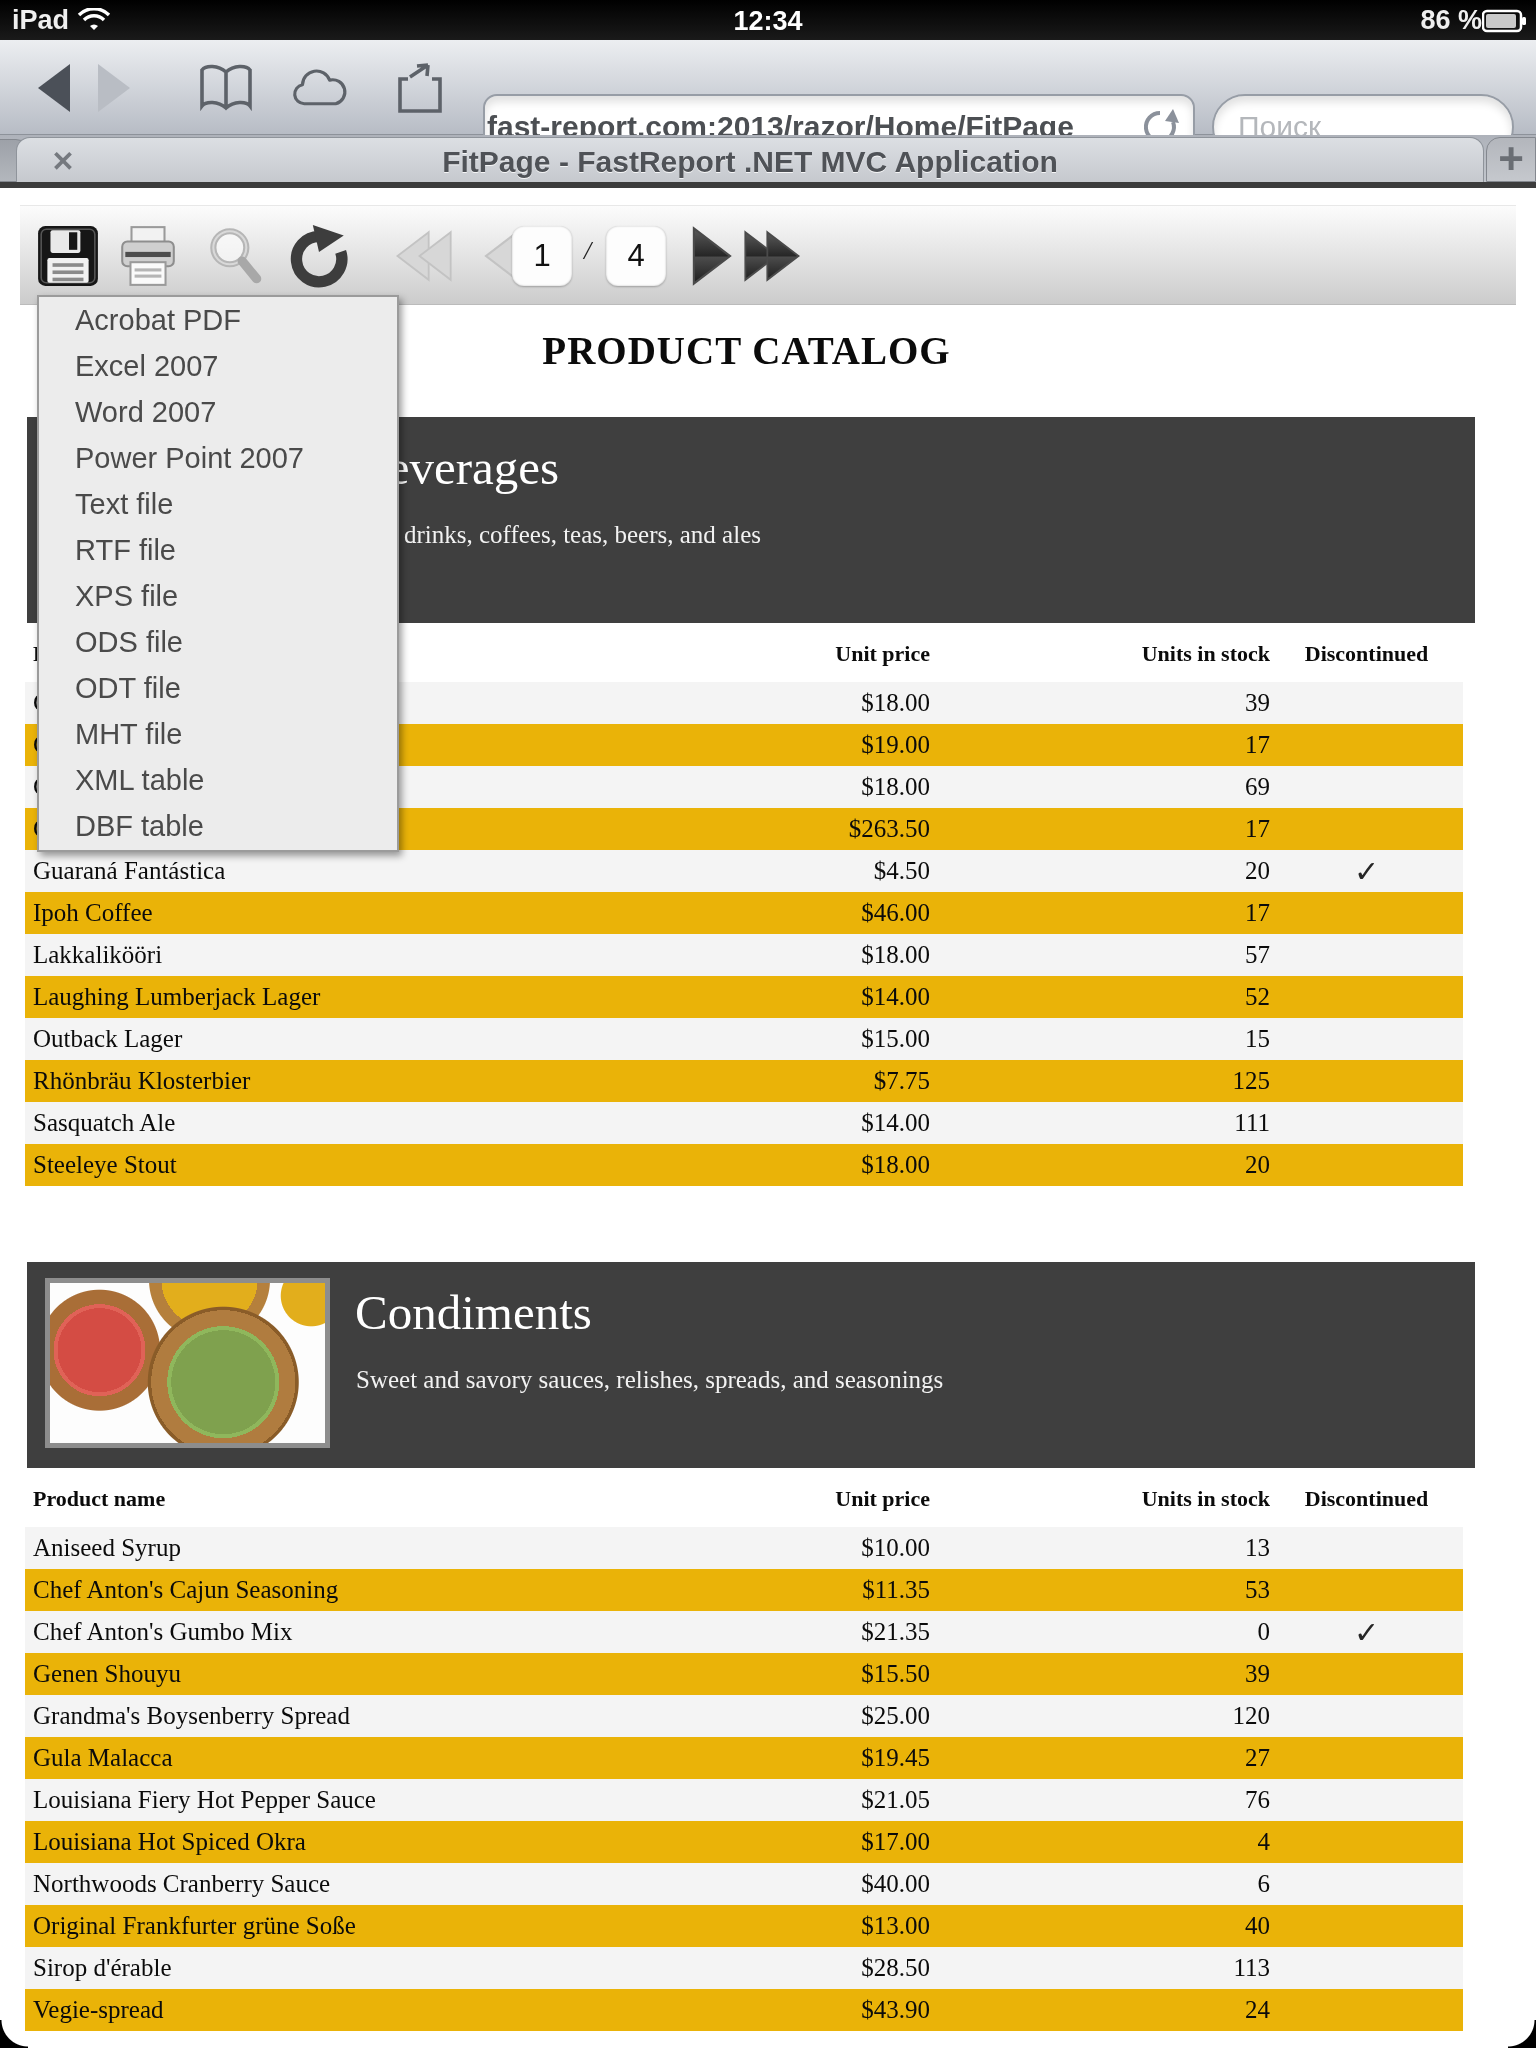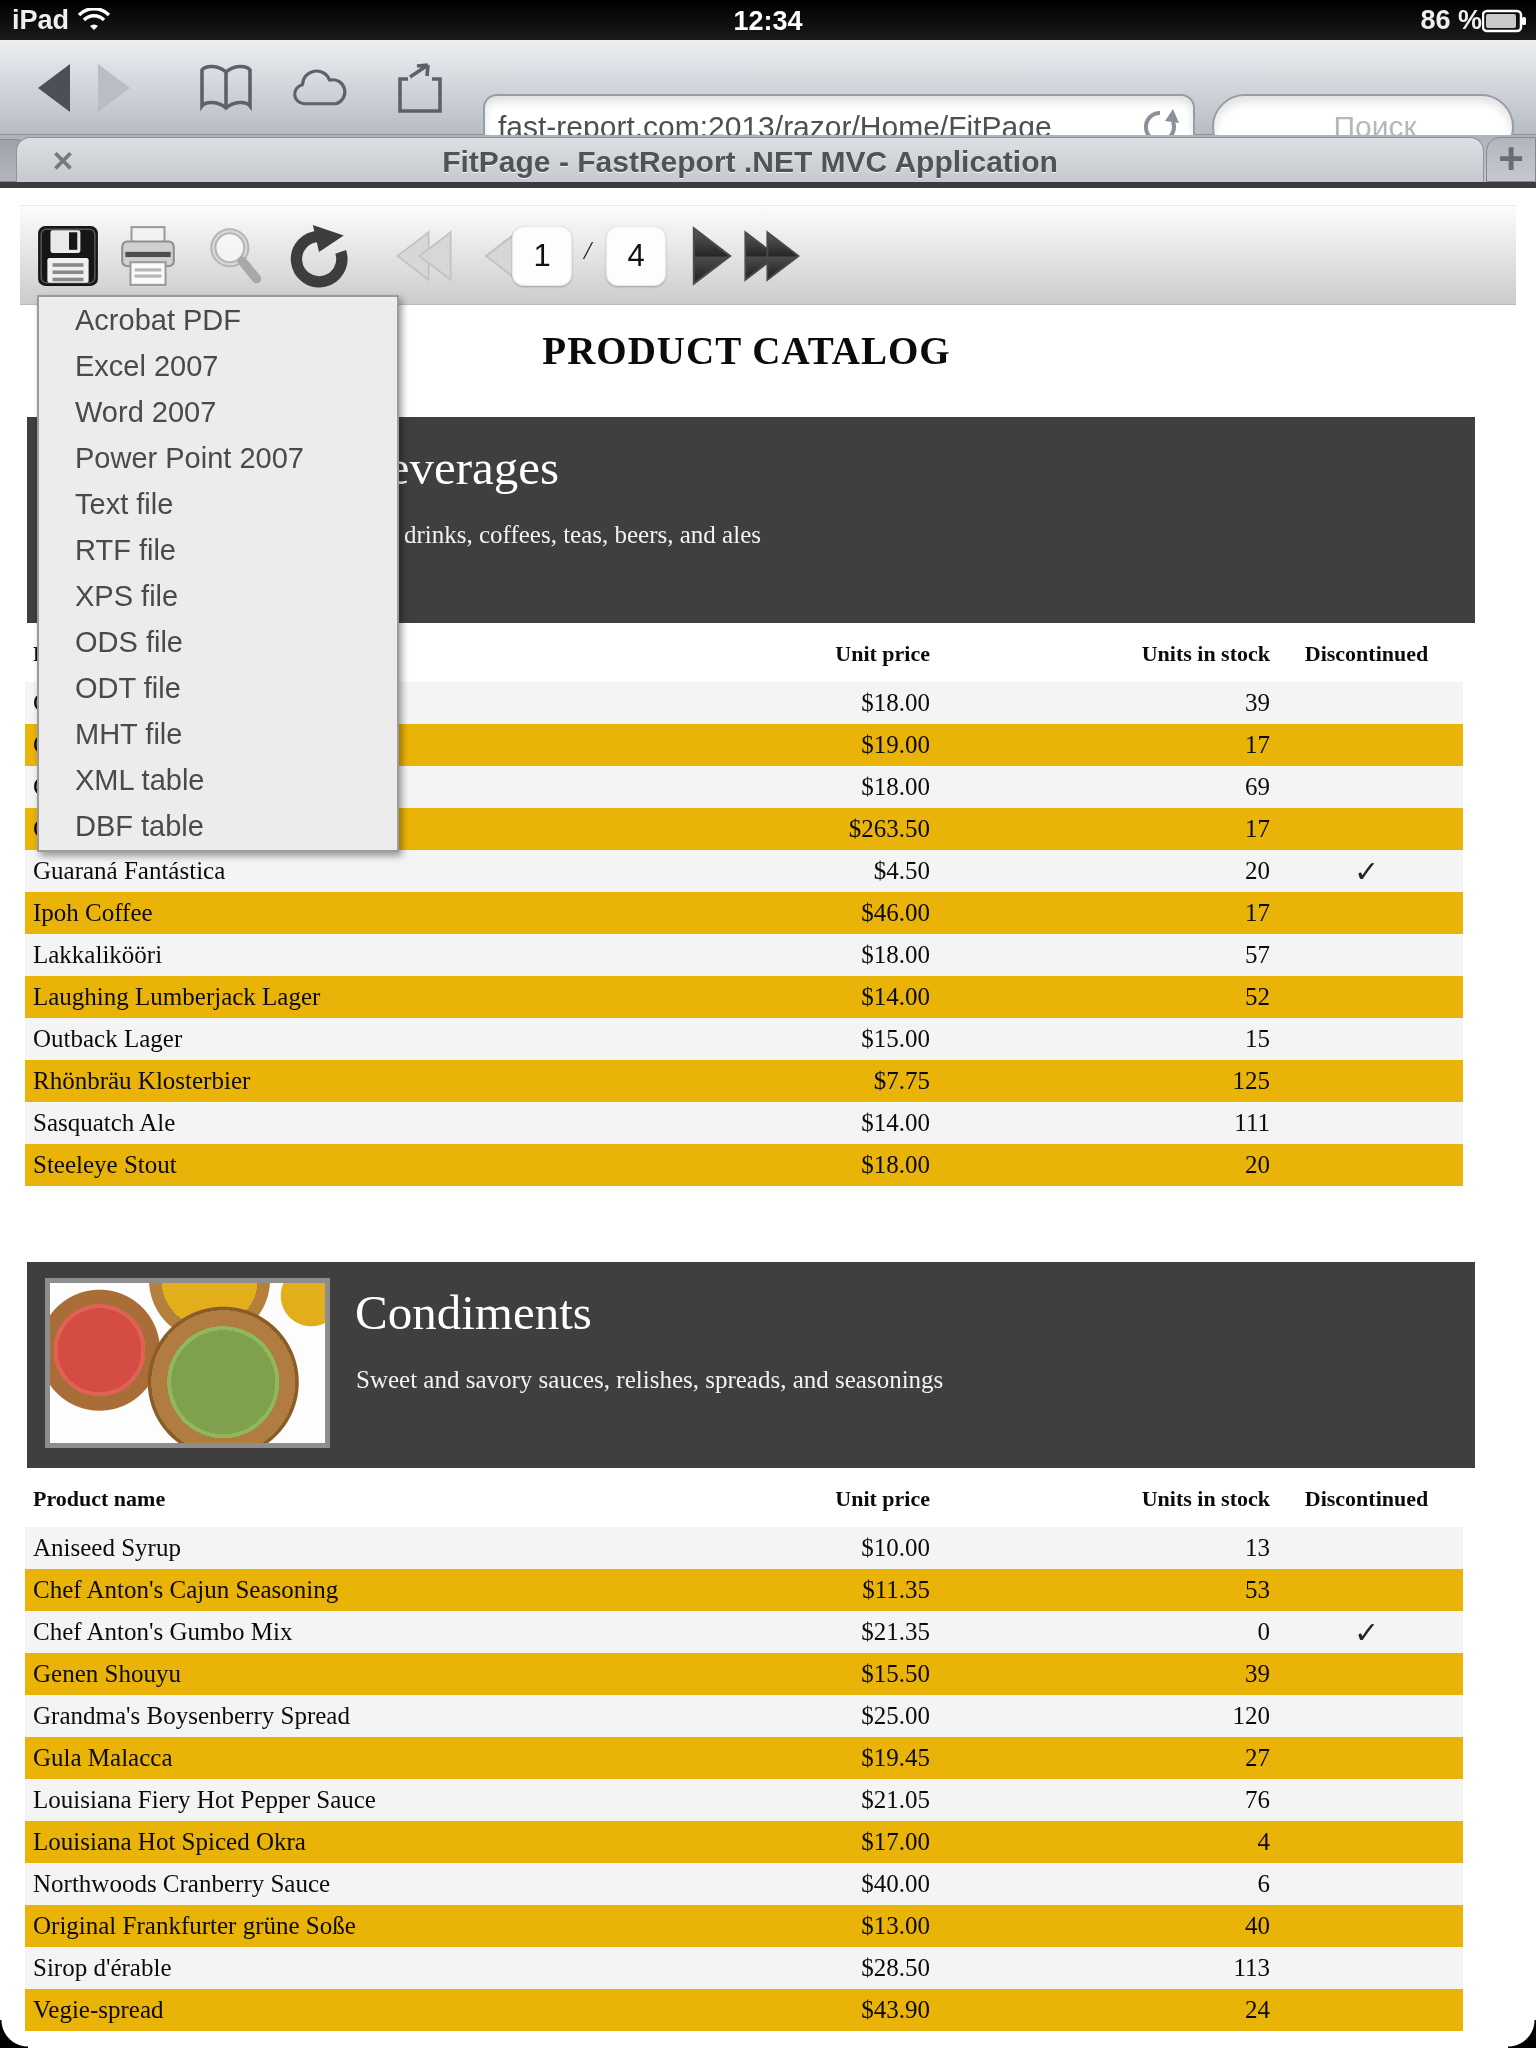--- a/index.html
+++ b/index.html
@@ -20,28 +20,28 @@
   .browser-toolbar { position:absolute; left:0; top:40px; width:1536px; height:95px;
     background:linear-gradient(#eceef1,#b7bcc5); border-bottom:1px solid #8d929a; }
   .nav-btn { position:absolute; top:18px; width:56px; height:60px; display:flex;
     align-items:center; justify-content:center; }
   .bookmarks-btn { left:198px; } .cloud-btn { left:292px; } .share-btn { left:392px; }
   .back-btn { left:26px; } .fwd-btn { left:86px; }
 
   .url-field { position:absolute; left:483px; top:54px; width:712px; height:66px;
     background:#fff; border:2px solid #979da6; border-radius:14px;
     box-shadow:inset 0 6px 8px rgba(0,0,0,.12); display:flex; align-items:center; }
-  .url-text { font-size:30px; color:#4c4f53; padding-left:13px; flex:1;
-    white-space:nowrap; overflow:hidden; }
+  .url-text { font-size:30px; color:#4c4f53; padding-left:2px; flex:1;
+    white-space:nowrap; overflow:hidden;font-weight:bold; }
   .url-reload { width:54px; height:54px; flex:0 0 auto; margin-right:6px;
     display:flex; align-items:center; justify-content:center; }
 
   .search-field { position:absolute; left:1212px; top:54px; width:302px; height:66px;
     background:#fff; border:2px solid #979da6; border-radius:33px;
-    box-shadow:inset 0 6px 8px rgba(0,0,0,.12); display:flex; align-items:center;justify-content:center; }
+    box-shadow:inset 0 6px 8px rgba(0,0,0,.12); display:flex; align-items:center; }
   .search-placeholder { font-size:30px; color:#b4b7bb; padding-left:24px; }
 
   .tab-bar { position:absolute; left:0; top:135px; width:1536px; height:47px;
     background:linear-gradient(#aeb2ba,#c2c6cc); }
   .tab-stub-left { position:absolute; left:-18px; top:4px; width:46px; height:43px;
     background:linear-gradient(#9da1a8,#b3b7bd); border:1px solid #84888f;
     border-radius:12px 12px 0 0; }
   .tab-active { position:absolute; left:16px; top:2px; width:1468px; height:45px;
     background:linear-gradient(#dcdfe3,#c6c9ce); border:1px solid #8f949b; border-bottom:none;
     border-radius:14px 14px 0 0; }

